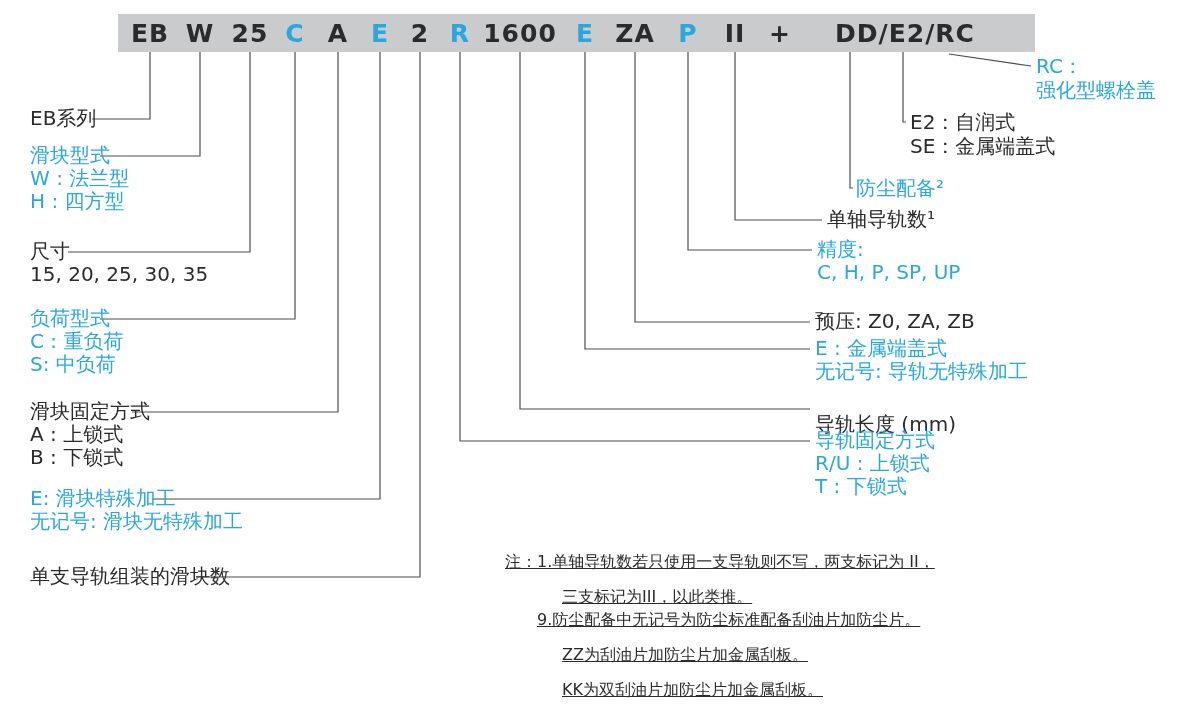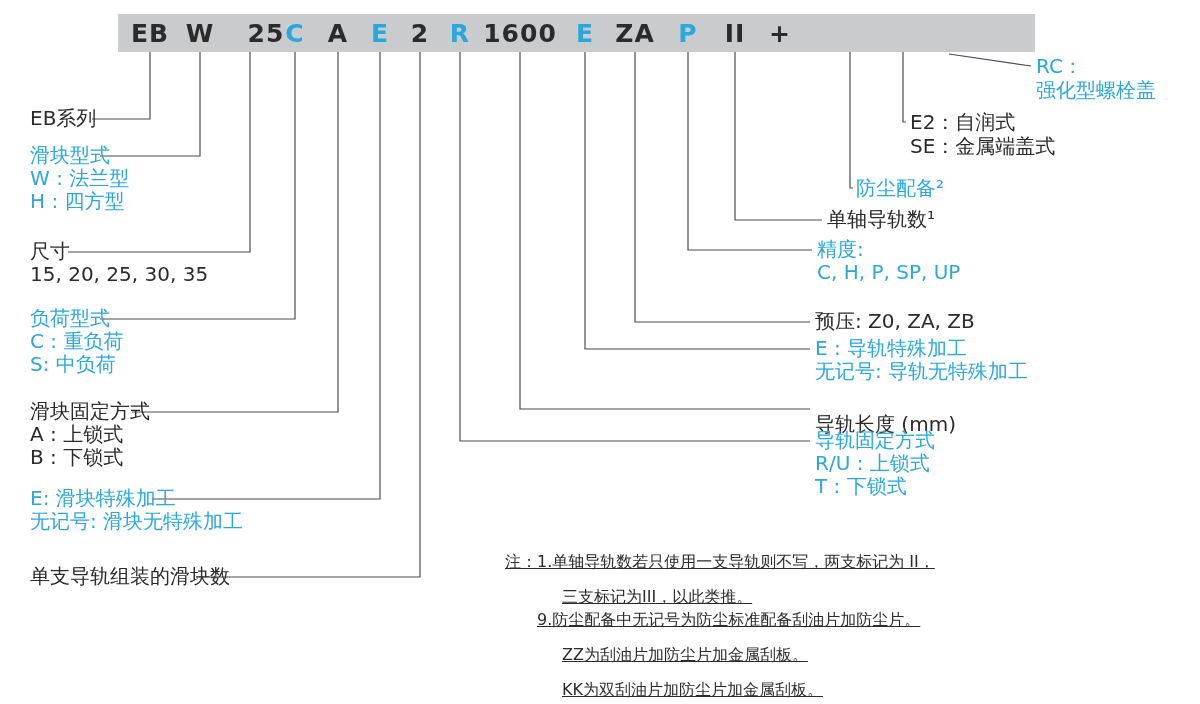--- a/index.html
+++ b/index.html
@@ -96,32 +96,33 @@
     <polyline points="688,52 688,250 812,250"></polyline>
     <polyline points="735,52 735,220 822,220"></polyline>
     <polyline points="850,52 850,188 853,188"></polyline>
     <polyline points="903,52 903,122 906,122"></polyline>
     <polyline points="949,54 1031,66"></polyline>
   </svg>
 
   <div class="code-bar"></div>
   <span class="seg dark" style="left:150px">EB</span>
   <span class="seg dark" style="left:200px">W</span>
-  <span class="seg dark" style="left:266px">25</span>
+  <span class="seg dark" style="left:250px">25</span>
   <span class="seg blue" style="left:295px">C</span>
   <span class="seg dark" style="left:338px">A</span>
   <span class="seg blue" style="left:380px">E</span>
   <span class="seg dark" style="left:420px">2</span>
   <span class="seg blue" style="left:460px">R</span>
   <span class="seg dark" style="left:520px">1600</span>
   <span class="seg blue" style="left:585px">E</span>
   <span class="seg dark" style="left:635px">ZA</span>
   <span class="seg blue" style="left:688px">P</span>
   <span class="seg dark" style="left:735px">II</span>
   <span class="seg dark" style="left:780px">+</span>
+  <span class="seg dark" style="left:905px">DD/E2/RC</span>
 
   <div class="block" style="left:30px; top:107px">
     <div class="dark">EB系列</div>
   </div>
 
   <div class="block" style="left:30px; top:144px">
     <div class="blue">滑块型式</div>
     <div class="blue">W : 法兰型</div>
     <div class="blue">H : 四方型</div>
   </div>
@@ -173,21 +174,21 @@
   <div class="block" style="left:817px; top:238px">
     <div class="blue">精度:</div>
     <div class="blue">C, H, P, SP, UP</div>
   </div>
 
   <div class="block" style="left:815px; top:310px">
     <div class="dark">预压: Z0, ZA, ZB</div>
   </div>
 
   <div class="block" style="left:815px; top:337px">
-    <div class="blue">E : 导轨特殊加工</div>
+    <div class="blue">E : 金属端盖式</div>
     <div class="blue">无记号: 导轨无特殊加工</div>
   </div>
 
   <div class="block" style="left:815px; top:413px">
     <div class="dark">导轨长度 (mm)</div>
   </div>
 
   <div class="block" style="left:815px; top:429px">
     <div class="blue">导轨固定方式</div>
     <div class="blue">R/U : 上锁式</div>

